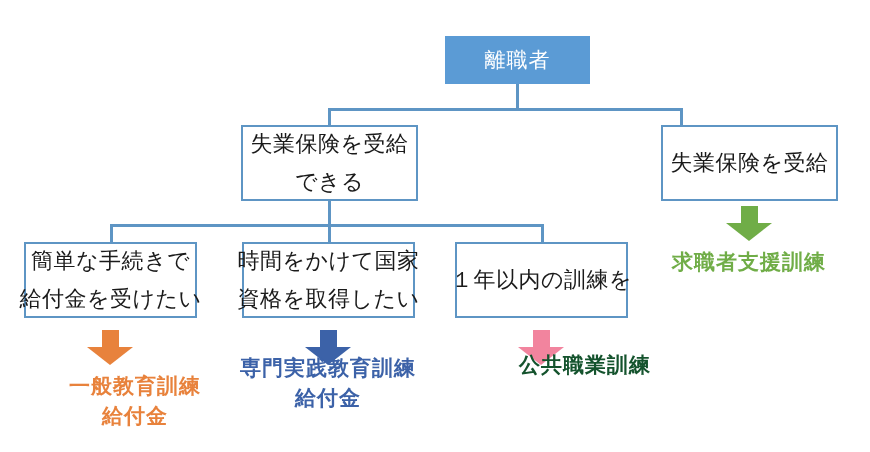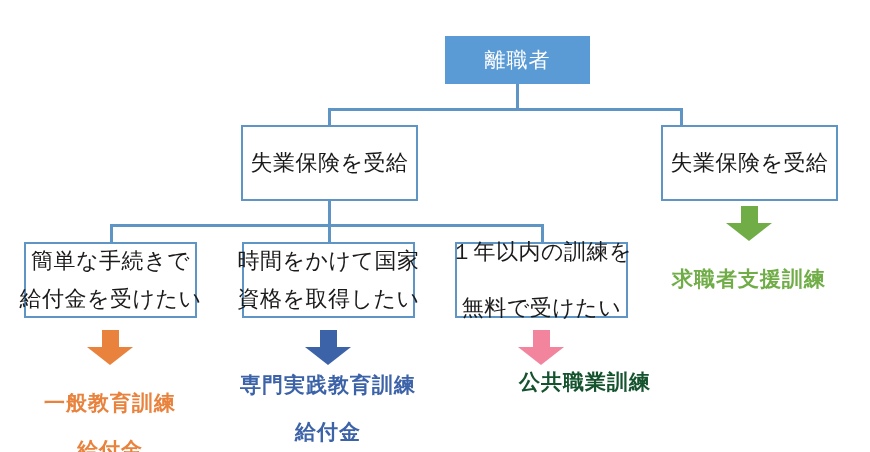--- a/index.html
+++ b/index.html
@@ -72,38 +72,39 @@
   
   .outcome {
     position: absolute;
     text-align: center;
     font-weight: bold;
     font-size: 21px;
     line-height: 1.45;
     letter-spacing: 1px;
     white-space: nowrap;
   }
-  .outcome-line { display: block; margin-top: 17px; }
+  .outcome-line { display: block; }
 </style>
 </head>
 <body>
 
 <div id="chart-root">
 
   <div class="node node-root" style="left:445px; top:36px; width:145px; height:48px;">
     <span class="node-line">離職者</span>
   </div>
 
   <div class="conn conn-v" style="left:516px; top:84px; height:27px;"></div>
   <div class="conn conn-h" style="left:328px; top:108px; width:355px;"></div>
   <div class="conn conn-v" style="left:328px; top:108px; height:19px;"></div>
   <div class="conn conn-v" style="left:680px; top:108px; height:19px;"></div>
 
   <div class="node node-plain" style="left:241px; top:125px; width:177px; height:76px;">
     <span class="node-line">失業保険を受給</span>
+    <span class="node-line">できる</span>
   </div>
 
   <div class="node node-plain" style="left:661px; top:125px; width:177px; height:76px;">
     <span class="node-line">失業保険を受給</span>
   </div>
 
   <div class="conn conn-v" style="left:328px; top:201px; height:25px;"></div>
   <div class="conn conn-h" style="left:110px; top:224px; width:434px;"></div>
   <div class="conn conn-v" style="left:110px; top:224px; height:20px;"></div>
   <div class="conn conn-v" style="left:328px; top:224px; height:20px;"></div>
@@ -114,36 +115,35 @@
     <span class="node-line">給付金を受けたい</span>
   </div>
 
   <div class="node node-plain" style="left:242px; top:242px; width:173px; height:76px;">
     <span class="node-line">時間をかけて国家</span>
     <span class="node-line">資格を取得したい</span>
   </div>
 
   <div class="node node-plain" style="left:455px; top:242px; width:173px; height:76px;gap:18px;">
     <span class="node-line">１年以内の訓練を</span>
-    <span class="node-line">無料で受けたい</span>
   </div>
 
   <div class="arrow" style="left:726px; top:206px;">
     <div class="shaft" style="background:#70ad47;"></div>
     <div class="head" style="border-top:18px solid #70ad47;"></div>
   </div>
   <div class="outcome" style="left:639px; top:247px; width:220px; color:#70ad47;">
     <span class="outcome-line">求職者支援訓練</span>
   </div>
 
   <div class="arrow" style="left:87px; top:330px;">
     <div class="shaft" style="background:#e8823c;"></div>
     <div class="head" style="border-top:18px solid #e8823c;"></div>
   </div>
-  <div class="outcome" style="left:0px; top:371px; width:220px; color:#e8823c;">
+  <div class="outcome" style="left:0px; top:371px; width:220px; color:#e8823c;padding-left:25px;">
     <span class="outcome-line">一般教育訓練</span>
     <span class="outcome-line">給付金</span>
   </div>
 
   <div class="arrow" style="left:305px; top:330px;">
     <div class="shaft" style="background:#3c62a8;"></div>
     <div class="head" style="border-top:18px solid #3c62a8;"></div>
   </div>
   <div class="outcome" style="left:218px; top:353px; width:220px; color:#3c62a8;">
     <span class="outcome-line">専門実践教育訓練</span>

